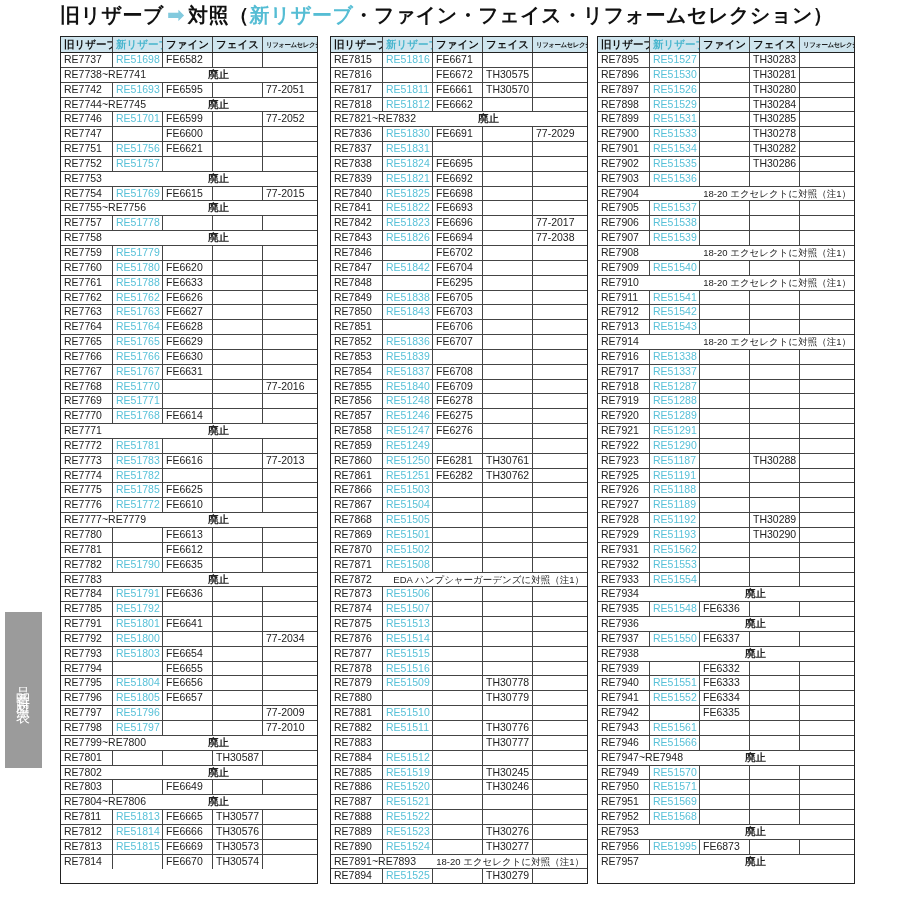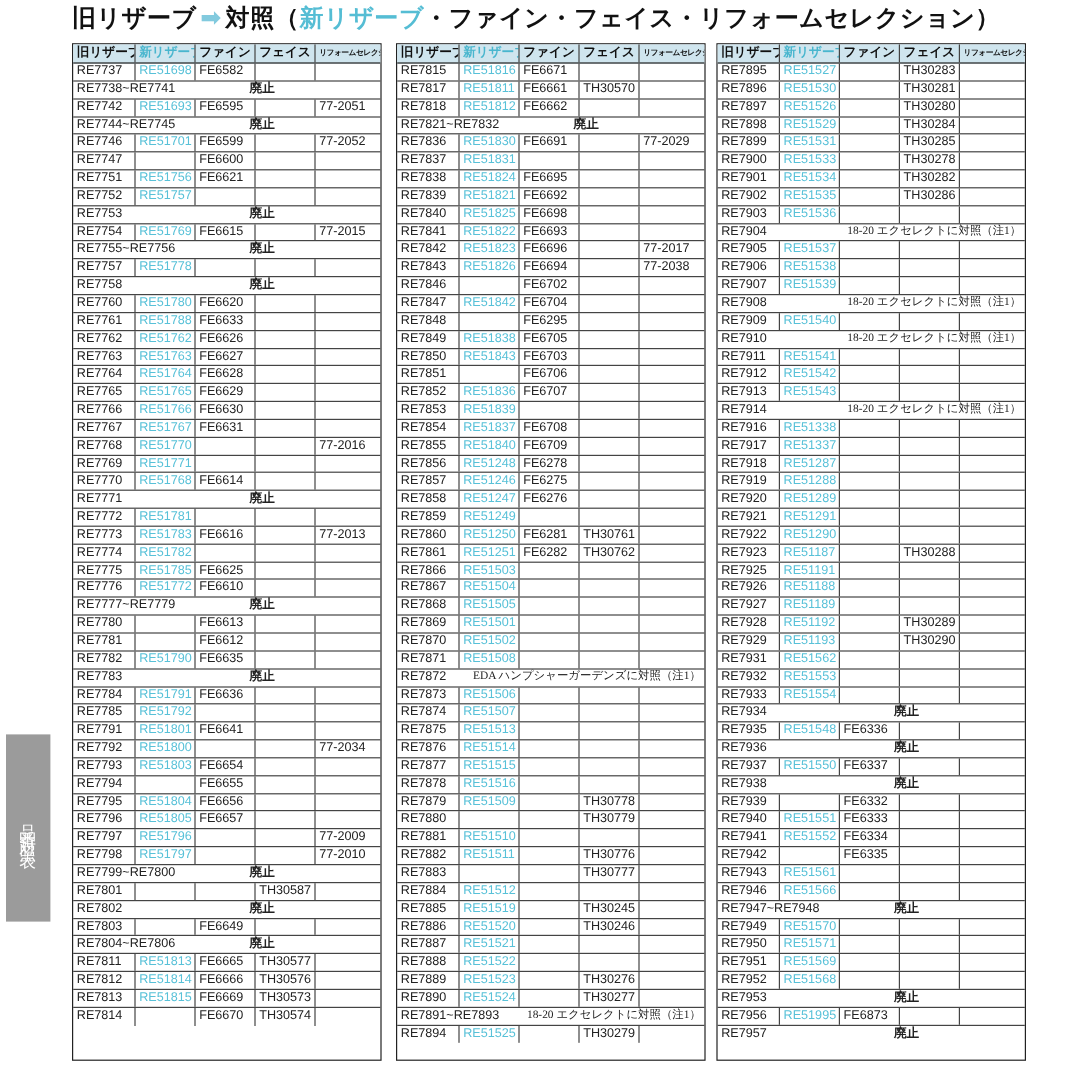--- a/index.html
+++ b/index.html
@@ -51,21 +51,21 @@
   .tcell:first-child{border-left:none;}
   .tcell.c2{color:#58c1d8;}
   .c1{width:51px}.c2{width:50px}.c3{width:50px}.c4{width:50px}.c5{width:56px;flex:1}
   .merged .mlabel{
     font-size:10.5px;color:#222;line-height:13.8px;padding-left:3px;white-space:nowrap;
   }
   .merged .mnote{
     position:absolute;font-size:10.5px;line-height:13.8px;color:#222;white-space:nowrap;padding-left:32px;
   }
   .merged.disc .mnote{left:115px;font-weight:bold;}
-  .merged.notex .mnote{right:3px;font-size:9.5px;font-family:Liberation Serif, serif;}
+  .merged.notex .mnote{right:3px;font-size:9.5px;}
 </style>
 </head>
 <body>
 
 <div class="page-title">
   <span>旧リザーブ</span><span class="arrow">➡</span><span>対照（</span><span class="hl">新リザーブ</span><span>・ファイン・フェイス・リフォームセレクション）</span>
 </div>
 
 <div class="side-tab">
   <span>品番対照表</span>
@@ -150,20 +150,27 @@
         <div class="tcell c2">RE51778</div>
         <div class="tcell c3"></div>
         <div class="tcell c4"></div>
         <div class="tcell c5"></div>
       </div>
       <div class="trow merged disc">
         <span class="mlabel">RE7758</span>
         <span class="mnote">廃止</span>
       </div>
       <div class="trow">
+        <div class="tcell c1">RE7759</div>
+        <div class="tcell c2">RE51779</div>
+        <div class="tcell c3"></div>
+        <div class="tcell c4"></div>
+        <div class="tcell c5"></div>
+      </div>
+      <div class="trow">
         <div class="tcell c1">RE7760</div>
         <div class="tcell c2">RE51780</div>
         <div class="tcell c3">FE6620</div>
         <div class="tcell c4"></div>
         <div class="tcell c5"></div>
       </div>
       <div class="trow">
         <div class="tcell c1">RE7761</div>
         <div class="tcell c2">RE51788</div>
         <div class="tcell c3">FE6633</div>
@@ -437,20 +444,27 @@
     </div>
   <div class="tbody">
       <div class="trow">
         <div class="tcell c1">RE7815</div>
         <div class="tcell c2">RE51816</div>
         <div class="tcell c3">FE6671</div>
         <div class="tcell c4"></div>
         <div class="tcell c5"></div>
       </div>
       <div class="trow">
+        <div class="tcell c1">RE7816</div>
+        <div class="tcell c2"></div>
+        <div class="tcell c3">FE6672</div>
+        <div class="tcell c4">TH30575</div>
+        <div class="tcell c5"></div>
+      </div>
+      <div class="trow">
         <div class="tcell c1">RE7817</div>
         <div class="tcell c2">RE51811</div>
         <div class="tcell c3">FE6661</div>
         <div class="tcell c4">TH30570</div>
         <div class="tcell c5"></div>
       </div>
       <div class="trow">
         <div class="tcell c1">RE7818</div>
         <div class="tcell c2">RE51812</div>
         <div class="tcell c3">FE6662</div>

